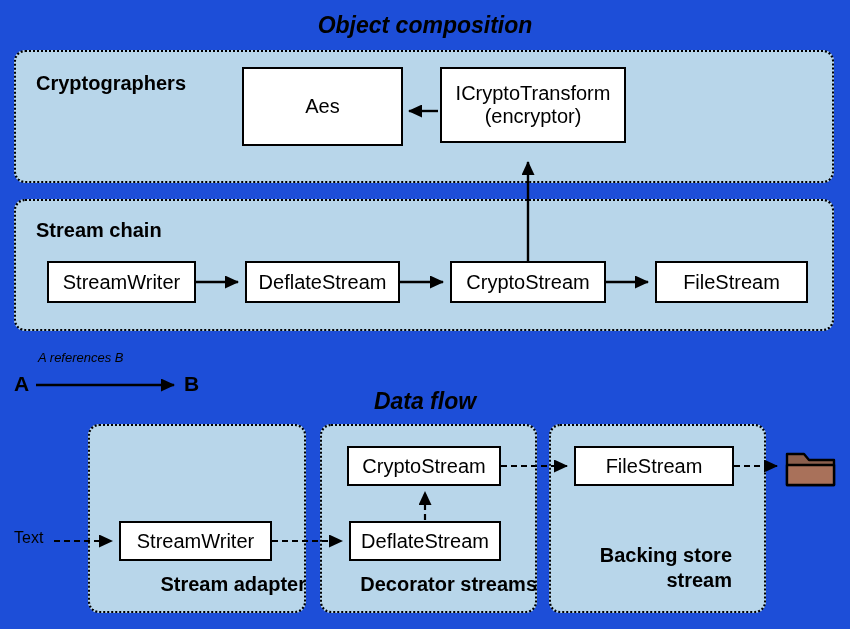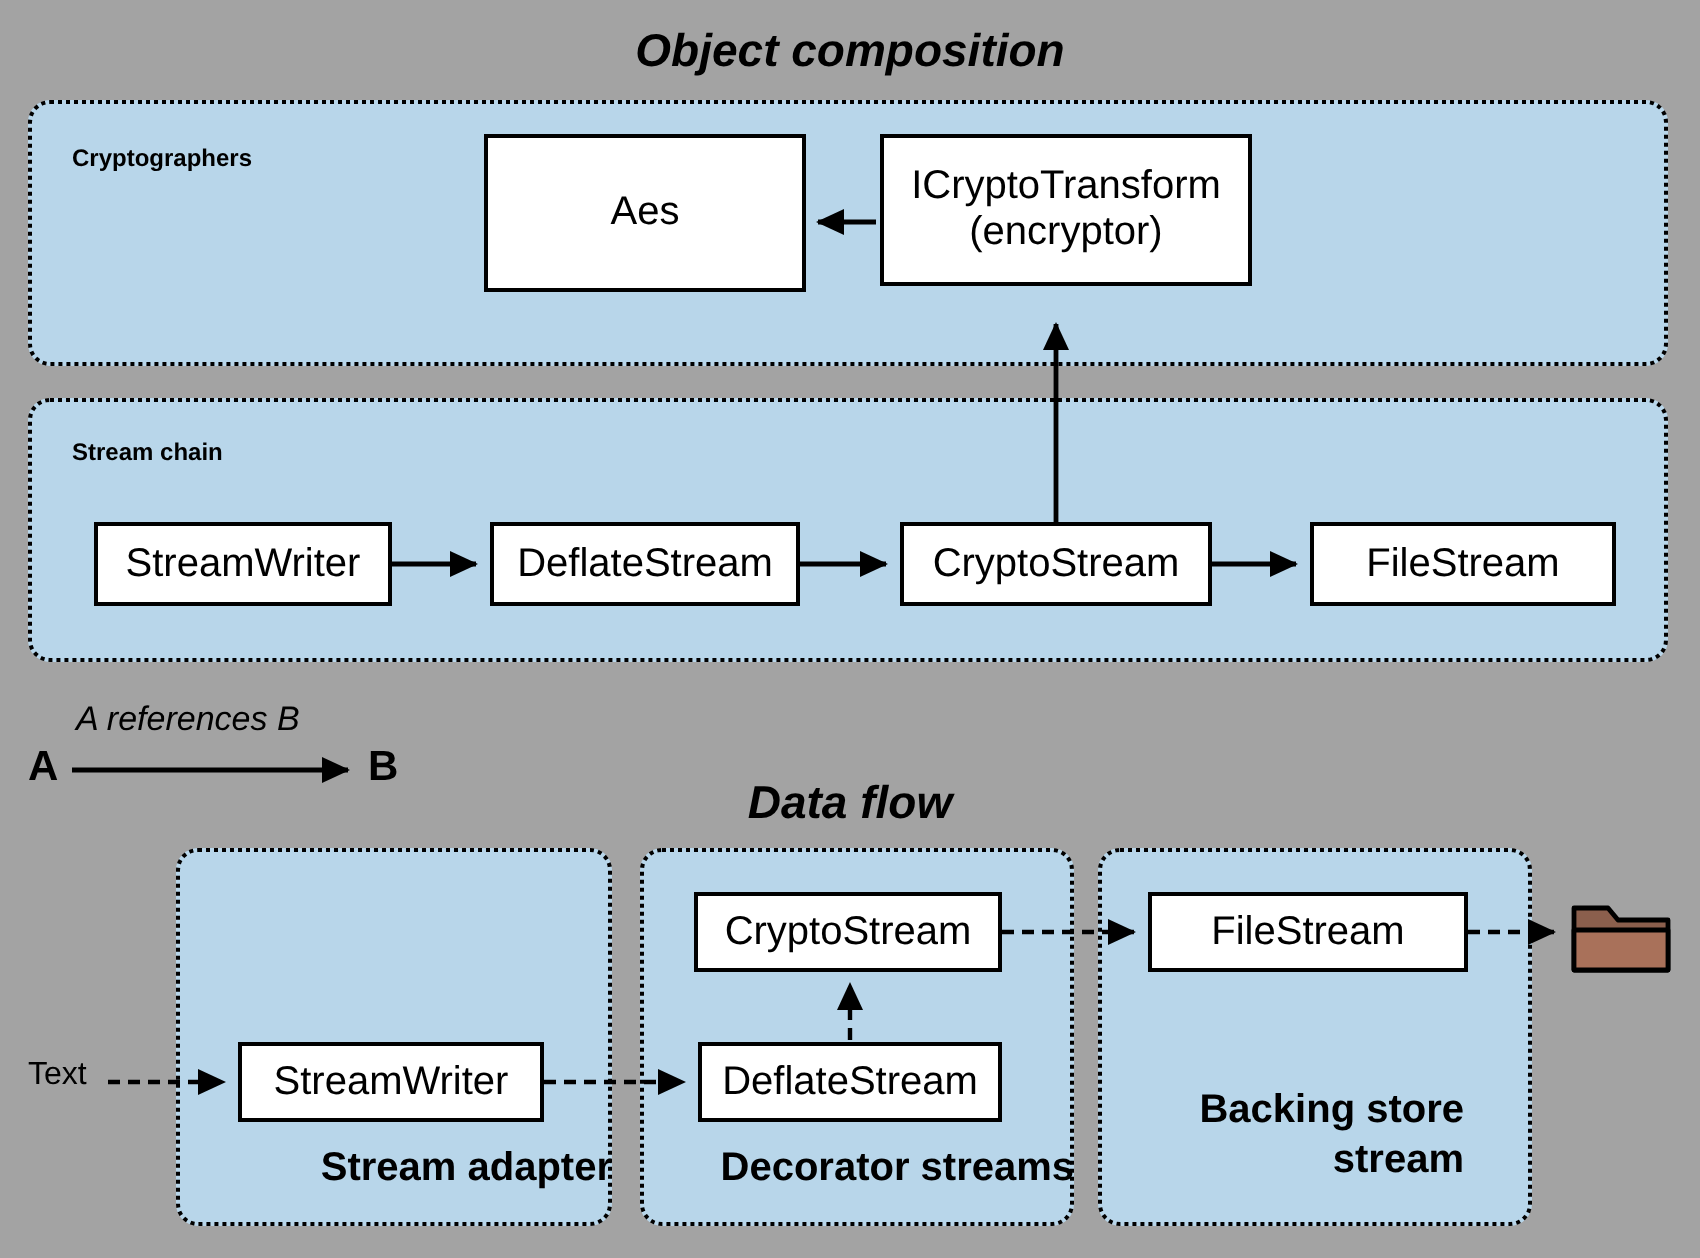--- a/index.html
+++ b/index.html
@@ -1,27 +1,27 @@
 <!DOCTYPE html>
 <html><head>
 <meta charset="utf-8">
 <style>
   html,body{margin:0;padding:0;background:#fff;}
-  #stage{position:relative;width:850px;height:629px;background:#a3a3a3;
+  #stage{position:relative;width:850px;height:629px;background:#1d4ed8;
          font-family:"Liberation Sans",sans-serif;color:#000;overflow:hidden;text-decoration:underline;}
   .title{position:absolute;left:0;width:850px;text-align:center;
          font-weight:bold;font-style:italic;font-size:23px;}
   .panel{position:absolute;background:#b8d6ea;border:2px dotted #000;
          border-radius:11px;box-sizing:border-box;}
-  .panel-label{position:absolute;font-weight:bold;font-size:12px;}
+  .panel-label{position:absolute;font-weight:bold;font-size:20px;}
   .box{position:absolute;background:#fff;border:2.5px solid #000;box-sizing:border-box;
        display:flex;flex-direction:column;align-items:center;justify-content:center;
        font-size:20px;text-align:center;line-height:1.15;}
   .flow-label{position:absolute;font-weight:bold;font-size:20px;text-align:right;line-height:1.25;}
-  .legend-caption{position:absolute;font-style:italic;font-size:17px;}
+  .legend-caption{position:absolute;font-style:italic;font-size:13px;}
   .legend-endpoint{position:absolute;font-weight:bold;font-size:21px;}
   .plain-label{position:absolute;font-size:16px;}
   #arrows{position:absolute;left:0;top:0;pointer-events:none;}
   #folder{position:absolute;left:784px;top:441px;}
 </style>
 </head>
 <body>
 
 <div id="stage">
 

